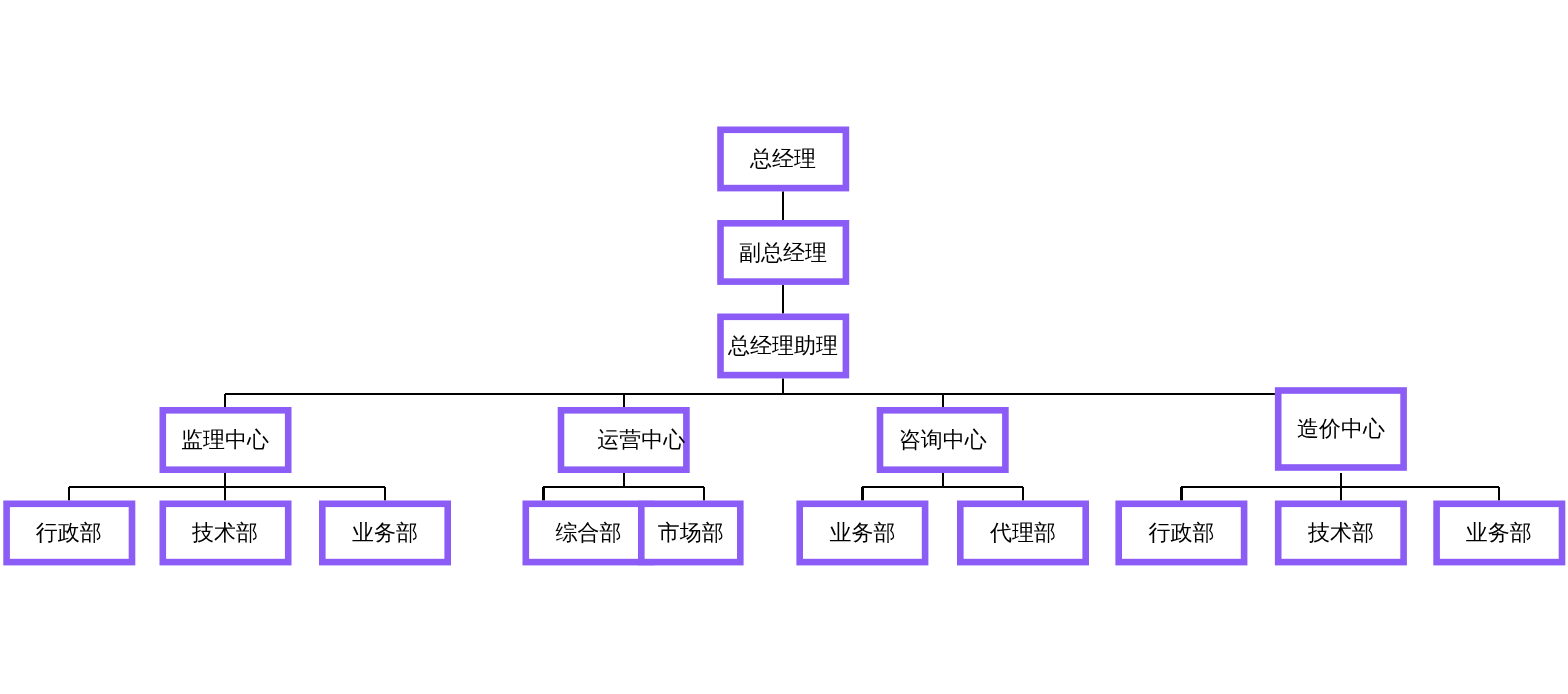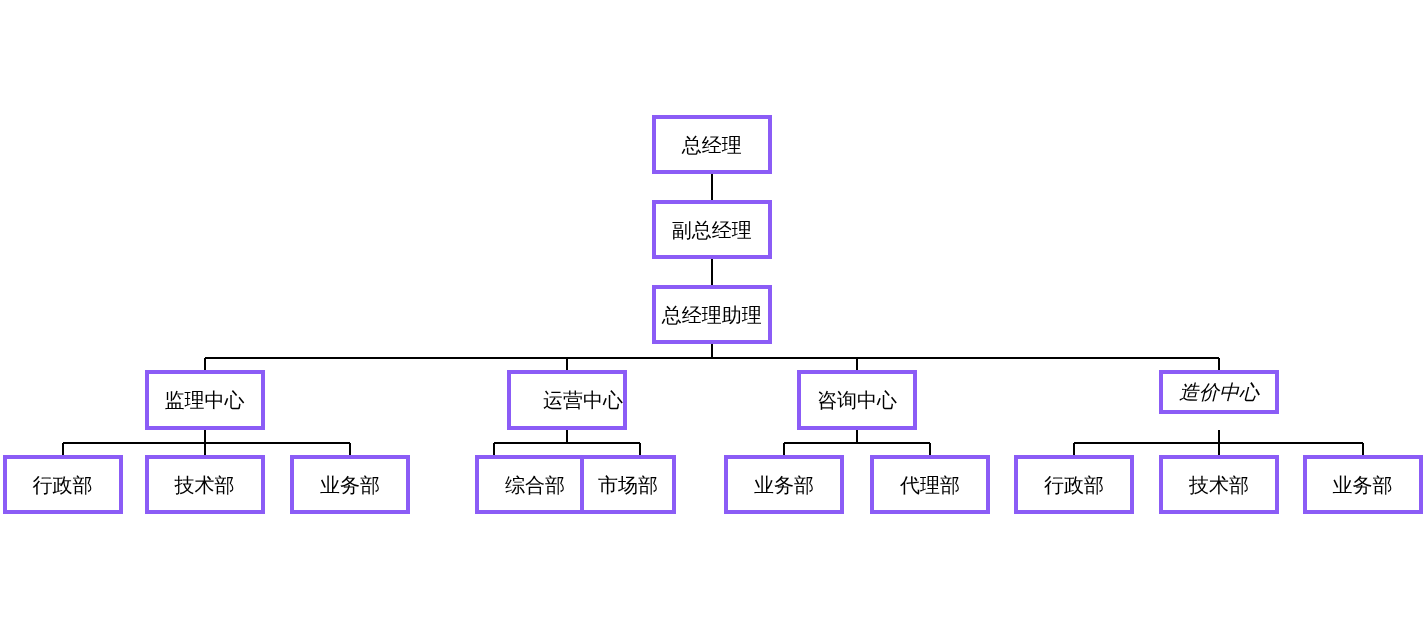--- a/index.html
+++ b/index.html
@@ -20,21 +20,21 @@
     left: 0;
     top: 0;
     width: 1425px;
     height: 631px;
     pointer-events: none;
   }
   .org-node {
     position: absolute;
     box-sizing: border-box;
     background: #ffffff;
-    border: 4px solid #8b5cf6;
+    border: 6px solid #8b5cf6;
     display: flex;
     align-items: center;
     justify-content: center;
   }
   .org-node .node-label {
     color: #000000;
     font-size: 20px;
     line-height: 1;
     white-space: nowrap;
   }
@@ -103,21 +103,21 @@
     </div>
     <div class="org-node" style="left: 797px; top: 370px; width: 120px; height: 60px;">
       <span class="node-label">咨询中心</span>
     </div>
     <div class="org-node" style="left: 724px; top: 455px; width: 120px; height: 59px;">
       <span class="node-label">业务部</span>
     </div>
     <div class="org-node" style="left: 870px; top: 455px; width: 120px; height: 59px;">
       <span class="node-label">代理部</span>
     </div>
-    <div class="org-node" style="left: 1159px; top: 370px; width: 120px; height: 44px; font-style: italic;">
+    <div class="org-node" style="left: 1159px; top: 352px; width: 120px; height: 76px;">
       <span class="node-label">造价中心</span>
     </div>
     <div class="org-node" style="left: 1014px; top: 455px; width: 120px; height: 59px;">
       <span class="node-label">行政部</span>
     </div>
     <div class="org-node" style="left: 1159px; top: 455px; width: 120px; height: 59px;">
       <span class="node-label">技术部</span>
     </div>
     <div class="org-node" style="left: 1302.5px; top: 455px; width: 120px; height: 59px;">
       <span class="node-label">业务部</span>

